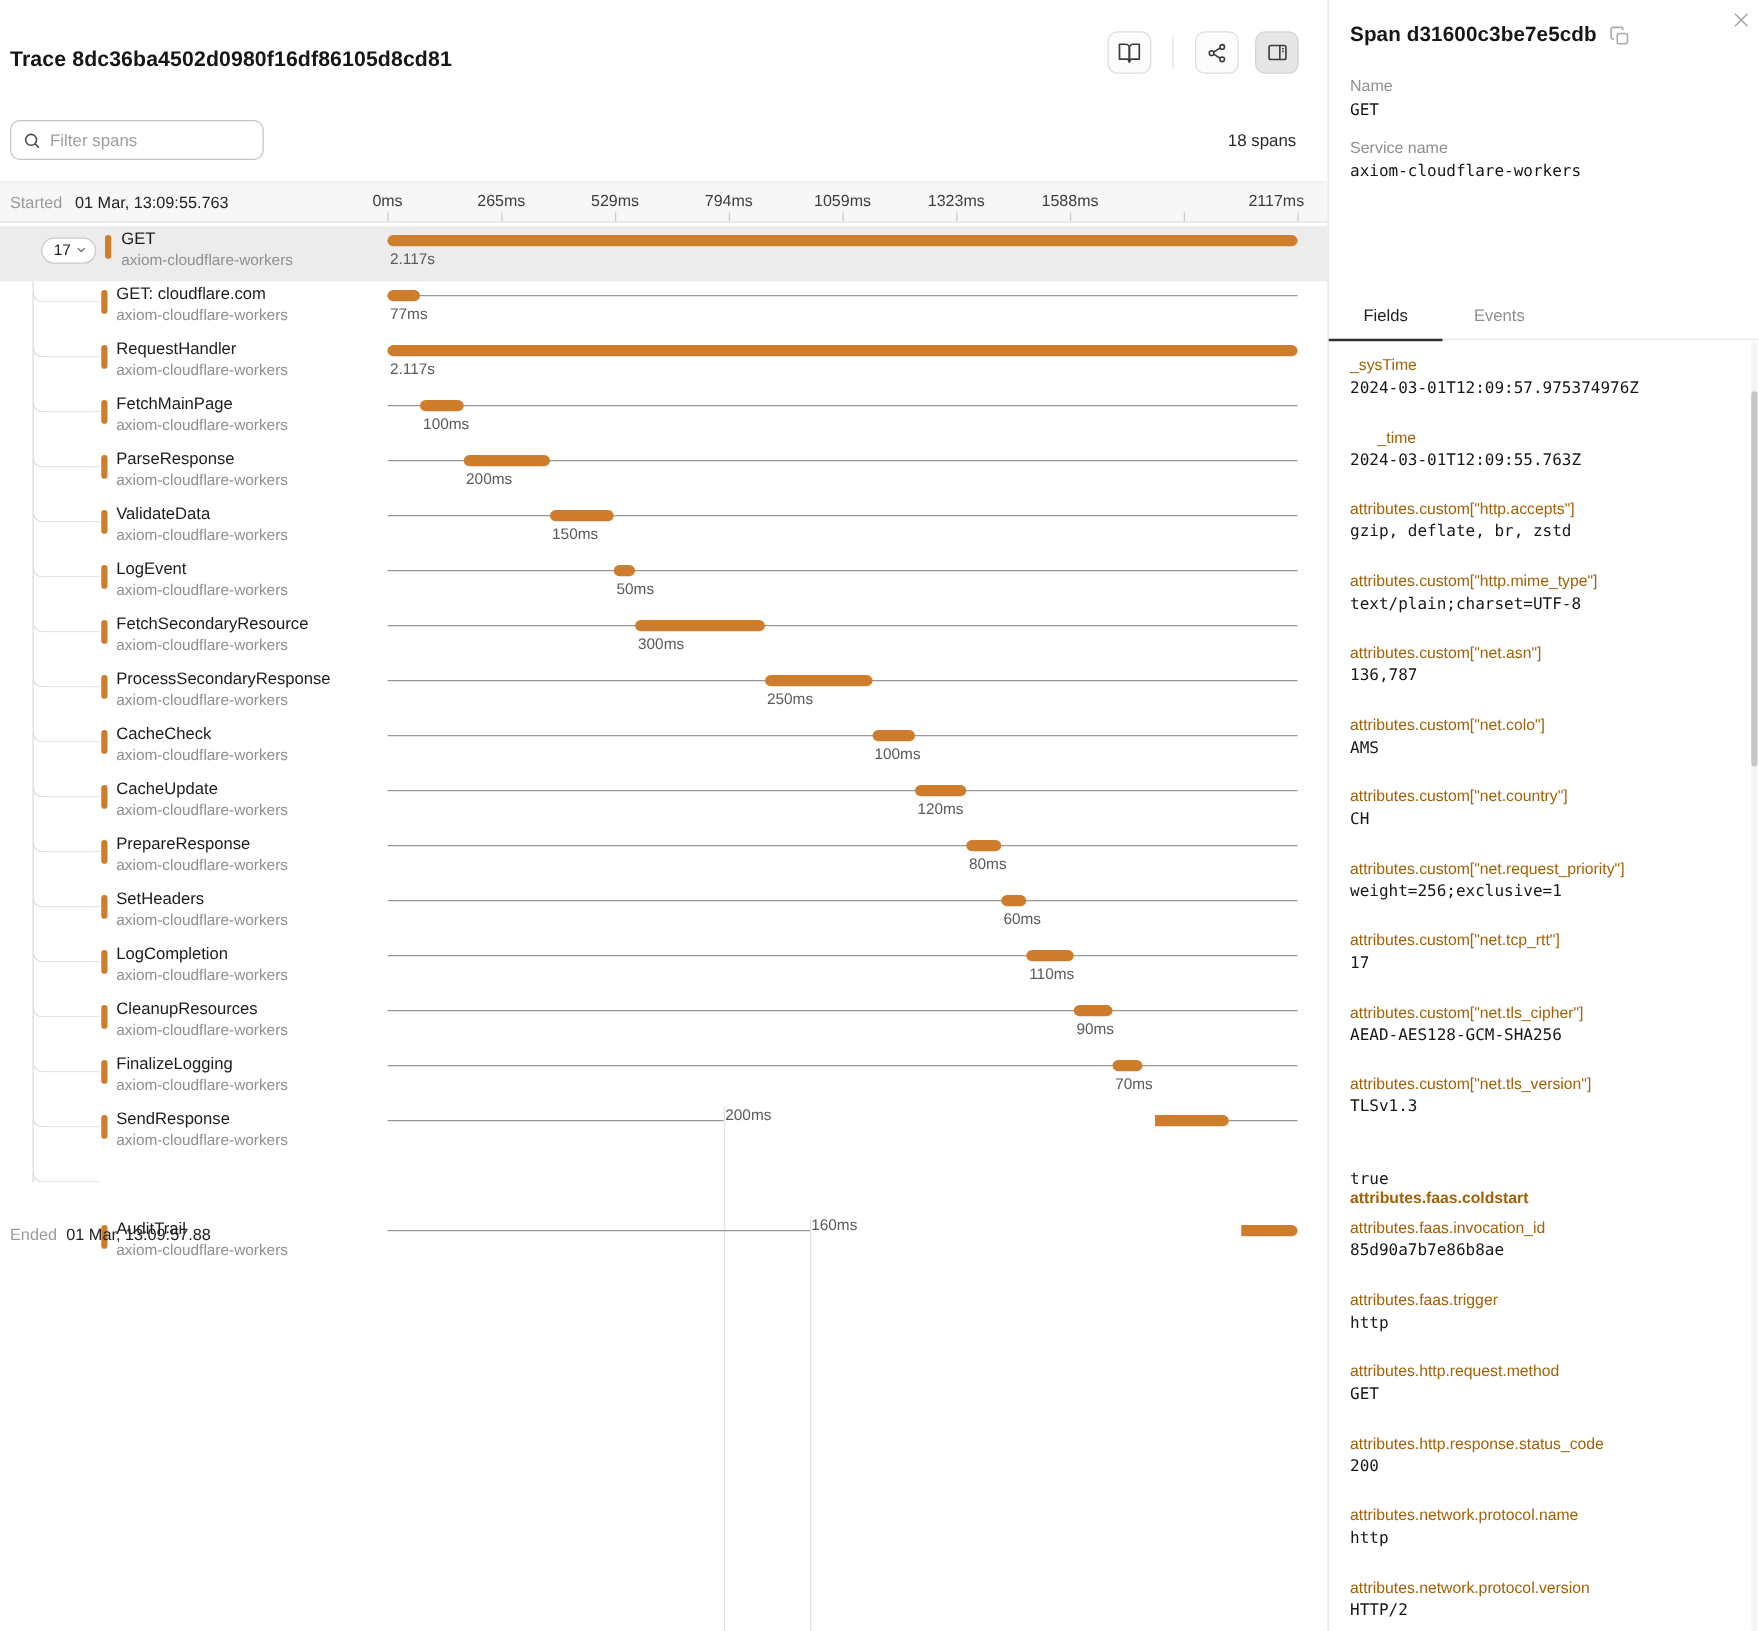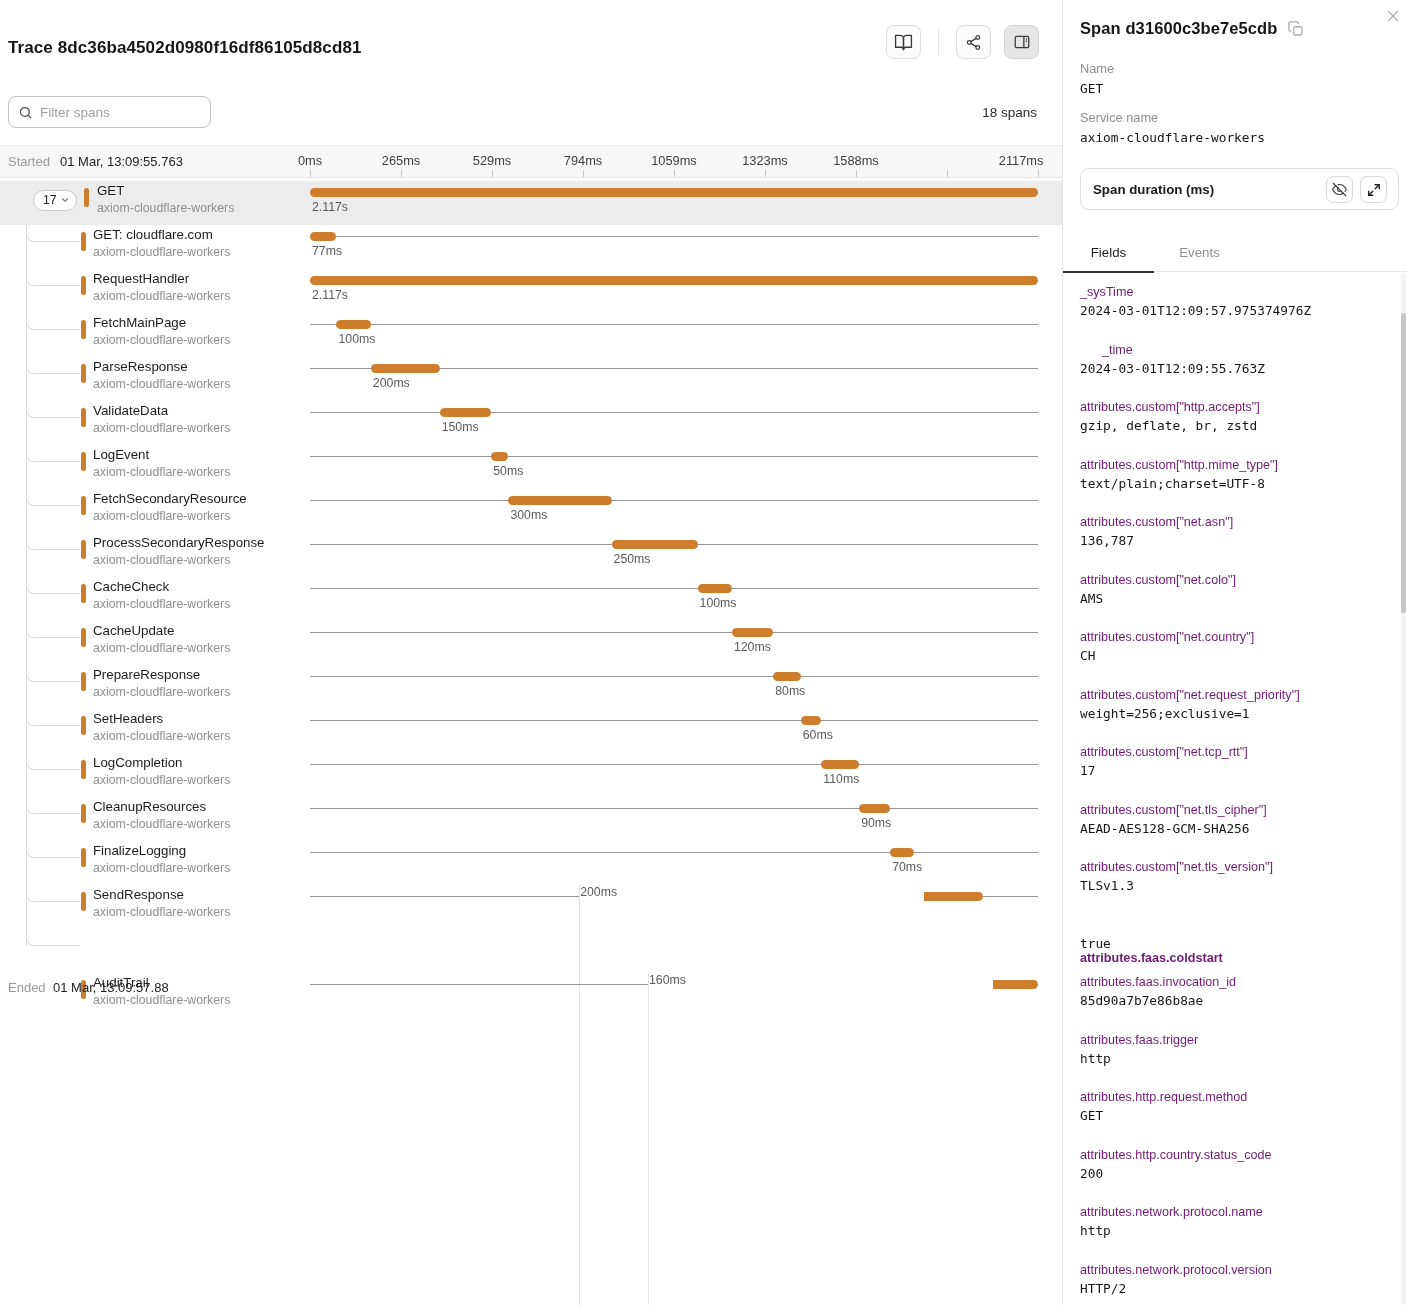--- a/index.html
+++ b/index.html
@@ -75,21 +75,21 @@
   .dur-card .lbl{position:absolute;left:12px;top:13px;font-size:13.3px;font-weight:700;color:#1b1b1b;}
   .mini-btn{position:absolute;top:7px;width:27px;height:27px;border:1px solid #D8D8D8;border-radius:7px;
     background:#fff;display:flex;align-items:center;justify-content:center;cursor:pointer;padding:0;}
   .mini-btn.eye{right:45px;}
   .mini-btn.expand{right:11px;}
   .tabs{position:absolute;left:0;top:233px;width:345px;height:39px;border-bottom:1px solid #E5E5E5;display:flex;}
   .tab{width:91px;height:39px;display:flex;align-items:center;justify-content:center;font-size:13.3px;
     color:var(--gray);cursor:pointer;position:relative;}
   .tab.active{color:#1F1F1F;font-weight:500;}
   .tab.active::after{content:"";position:absolute;left:0;bottom:-1px;width:100%;height:2px;background:#2F2F2F;}
-  .field-key{position:absolute;left:17px;font-size:12.6px;color:#701a75;white-space:nowrap;}
+  .field-key{position:absolute;left:17px;font-size:12.6px;color:#a16207;white-space:nowrap;}
   .field-value{position:absolute;left:17px;font-family:"DejaVu Sans Mono",monospace;font-size:12.8px;color:#161616;white-space:nowrap;}
   .scroll-track{position:absolute;left:338px;top:273px;width:5px;height:1032px;background:#F4F4F4;border-radius:3px;}
   .scroll-thumb{position:absolute;left:338px;top:313px;width:5px;height:300px;background:#C6C6C6;border-radius:3px;cursor:pointer;}
   svg{display:block;}
 </style>
 </head>
 <body>
 
 <div id="app">
 
@@ -364,41 +364,20 @@
           <path d="M5.5 15H4.5a2 2 0 0 1-2-2V4.5a2 2 0 0 1 2-2H13a2 2 0 0 1 2 2v1"></path>
         </svg>
       </button>
     </div>
 
     <span class="sec-label" style="top:61px">Name</span>
     <span class="sec-value" style="top:81px">GET</span>
     <span class="sec-label" style="top:110px">Service name</span>
     <span class="sec-value" style="top:130px">axiom-cloudflare-workers</span>
 
-    <div class="dur-card">
-      <span class="lbl">Span duration (ms)</span>
-      <button class="mini-btn eye">
-        <span>
-          <svg width="15" height="15" viewBox="0 0 24 24" fill="none" stroke="#3A3A3A" stroke-width="1.8" stroke-linecap="round" stroke-linejoin="round">
-            <path d="M17.94 17.94A10.07 10.07 0 0 1 12 20c-7 0-11-8-11-8a18.45 18.45 0 0 1 5.06-5.94M9.9 4.24A9.12 9.12 0 0 1 12 4c7 0 11 8 11 8a18.5 18.5 0 0 1-2.16 3.19m-6.72-1.07a3 3 0 1 1-4.24-4.24"></path>
-            <line x1="2" y1="2" x2="22" y2="22"></line>
-          </svg>
-        </span>
-      </button>
-      <button class="mini-btn expand">
-        <span>
-          <svg width="14" height="14" viewBox="0 0 24 24" fill="none" stroke="#222" stroke-width="2.4" stroke-linecap="round" stroke-linejoin="round">
-            <polyline points="14,3 21,3 21,10"></polyline>
-              <polyline points="10,21 3,21 3,14"></polyline>
-            <line x1="21" y1="3" x2="14" y2="10"></line>
-              <line x1="3" y1="21" x2="10" y2="14"></line>
-          </svg>
-        </span>
-      </button>
-    </div>
 
     <div class="tabs">
       <div class="tab active">Fields</div>
       <div class="tab">Events</div>
     </div>
 
     <div id="fields-layer">
         <div class="field-key" style="top: 285px;">_sysTime</div>
         <div class="field-value" style="top: 303px;">2024-03-01T12:09:57.975374976Z</div>
         <div class="field-key" style="top: 342.5px; margin-left: 22px;">_time</div>
@@ -422,21 +401,21 @@
         <div class="field-key" style="top: 860px;">attributes.custom["net.tls_version"]</div>
         <div class="field-value" style="top: 878px;">TLSv1.3</div>
         <div class="field-key" style="top: 951px; font-weight: bold;">attributes.faas.coldstart</div>
         <div class="field-value" style="top: 935.5px;">true</div>
         <div class="field-key" style="top: 975px;">attributes.faas.invocation_id</div>
         <div class="field-value" style="top: 993px;">85d90a7b7e86b8ae</div>
         <div class="field-key" style="top: 1032.5px;">attributes.faas.trigger</div>
         <div class="field-value" style="top: 1050.5px;">http</div>
         <div class="field-key" style="top: 1090px;">attributes.http.request.method</div>
         <div class="field-value" style="top: 1108px;">GET</div>
-        <div class="field-key" style="top: 1147.5px;">attributes.http.country.status_code</div>
+        <div class="field-key" style="top: 1147.5px;">attributes.http.response.status_code</div>
         <div class="field-value" style="top: 1165.5px;">200</div>
         <div class="field-key" style="top: 1205px;">attributes.network.protocol.name</div>
         <div class="field-value" style="top: 1223px;">http</div>
         <div class="field-key" style="top: 1262.5px;">attributes.network.protocol.version</div>
         <div class="field-value" style="top: 1280.5px;">HTTP/2</div>
       </div>
 
     <div class="scroll-track"></div>
     <div class="scroll-thumb"></div>
   </div>

